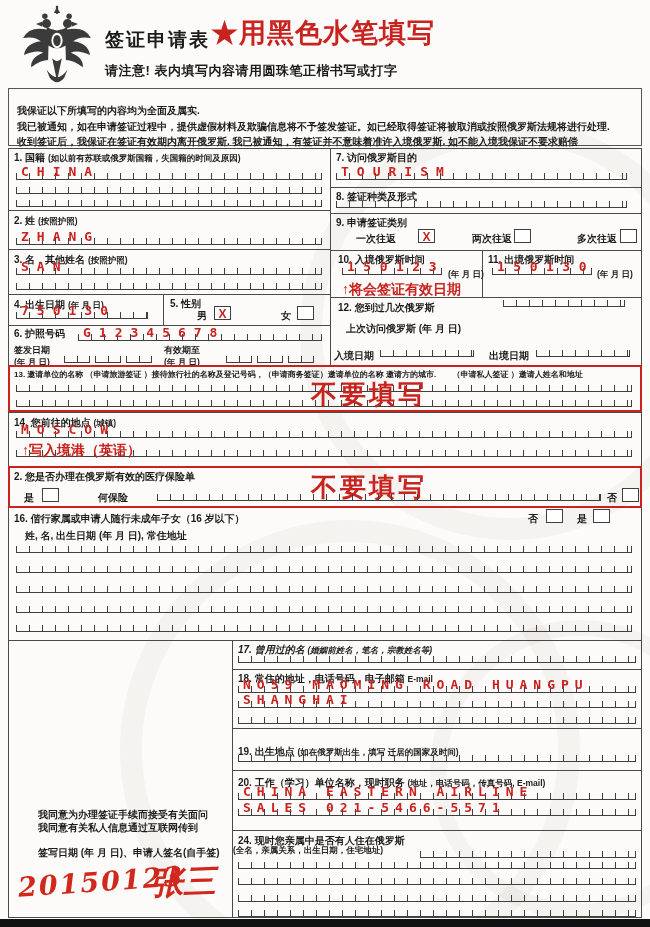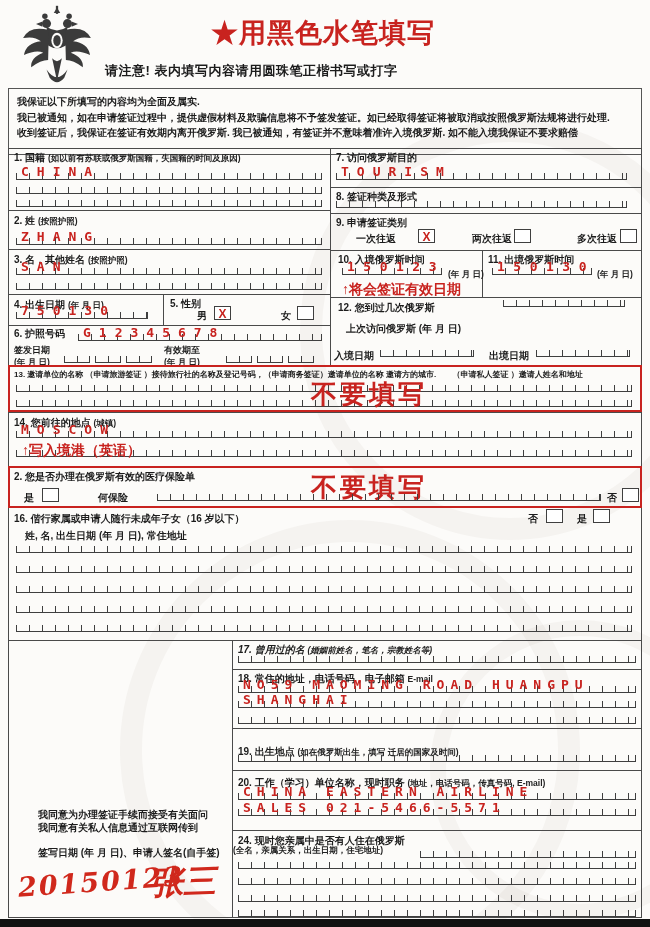--- a/index.html
+++ b/index.html
@@ -18,22 +18,22 @@
   .val { position:absolute; left:5px; bottom:0px; color:#c8231f; white-space:nowrap;
          font:bold 13px "DejaVu Sans Mono", monospace; letter-spacing:6px; }
   .val-wide { letter-spacing:8px; }
   .cb { position:absolute; width:17px; height:14px; border:1.5px solid #3f3f3f; background:#fff;
         text-align:center; line-height:12px; font:bold 12px "Liberation Sans",sans-serif; color:#c8231f; }
   .hline { position:absolute; height:1.2px; background:#4a4a4a; }
   .vline { position:absolute; width:1.2px; background:#4a4a4a; }
   .redbox { position:absolute; border:2px solid #c8231f; }
   .overlay { position:absolute; color:#c8231f; font-weight:bold; font-size:26px; letter-spacing:3px; white-space:nowrap;margin-left:24px; }
   .annot { position:absolute; color:#c8231f; font-weight:bold; font-size:14px; white-space:nowrap; }
-  .decl { position:absolute; left:8px; top:88px; width:634px; height:67px; border:1.2px solid #555;
-          padding:5px 8px; font-size:10px; font-weight:bold; line-height:1.55; white-space:nowrap; }
+  .decl { position:absolute; left:8px; top:88px; width:634px; height:58px; border:1.2px solid #555;
+          padding:14px 8px; font-size:10px; font-weight:bold; line-height:1.55; white-space:nowrap; }
   .hand { position:absolute; color:#d0281c; font-weight:bold; white-space:nowrap;
           font-family:"DejaVu Serif", serif; font-style:italic; }
 </style>
 </head>
 <body>
 
 <div class="page">
 
   <div class="wm" style="left:300px; top:120px; width:420px; height:420px;"></div>
   <div class="wm" style="left:120px; top:520px; width:460px; height:460px;"></div>
@@ -53,20 +53,21 @@
         <path d="M37 27 Q50 36 63 27 L61 50 Q50 57 39 50 Z"></path>
         <path d="M40 31 Q16 25 8 41 Q22 38 30 45 Q12 47 9 62 Q24 55 33 59 Q17 65 18 77 Q30 68 39 68 Z"></path>
         <path d="M60 31 Q84 25 92 41 Q78 38 70 45 Q88 47 91 62 Q76 55 67 59 Q83 65 82 77 Q70 68 61 68 Z"></path>
         <path d="M44 66 L50 94 L56 66 Q50 73 44 66 Z"></path>
         <path d="M37 80 Q50 99 63 80 L59 90 Q50 101 41 90 Z"></path>
         <ellipse cx="50" cy="44" rx="7" ry="9.5" fill="#fcfbf9"></ellipse>
         <ellipse cx="50" cy="44" rx="4.6" ry="7" fill="#3b3b3b"></ellipse>
       </g>
     </svg>
   </div>
+  <div class="abs" style="left:105px; top:27px; font-size:19px; font-weight:bold; letter-spacing:2px;">签证申请表</div>
   <div class="abs" style="left:105px; top:62px; font-size:13px; font-weight:bold; letter-spacing:0.5px;">请注意! 表内填写内容请用圆珠笔正楷书写或打字</div>
   <div class="abs" style="left:211px; top:15px; font-size:27px; font-weight:bold; color:#c8231f; letter-spacing:1px;">★用黑色水笔填写</div>
 
   <div class="decl">
     <div>我保证以下所填写的内容均为全面及属实.</div>
     <div>我已被通知，如在申请签证过程中，提供虚假材料及欺骗信息将不予签发签证。如已经取得签证将被取消或按照俄罗斯法规将进行处理.</div>
     <div>收到签证后，我保证在签证有效期内离开俄罗斯. 我已被通知，有签证并不意味着准许入境俄罗斯. 如不能入境我保证不要求赔偿</div>
   </div>
 
   <div class="abs" style="left:8px; top:148px; width:634px; height:770px; border:1.5px solid #4a4a4a;"></div>

